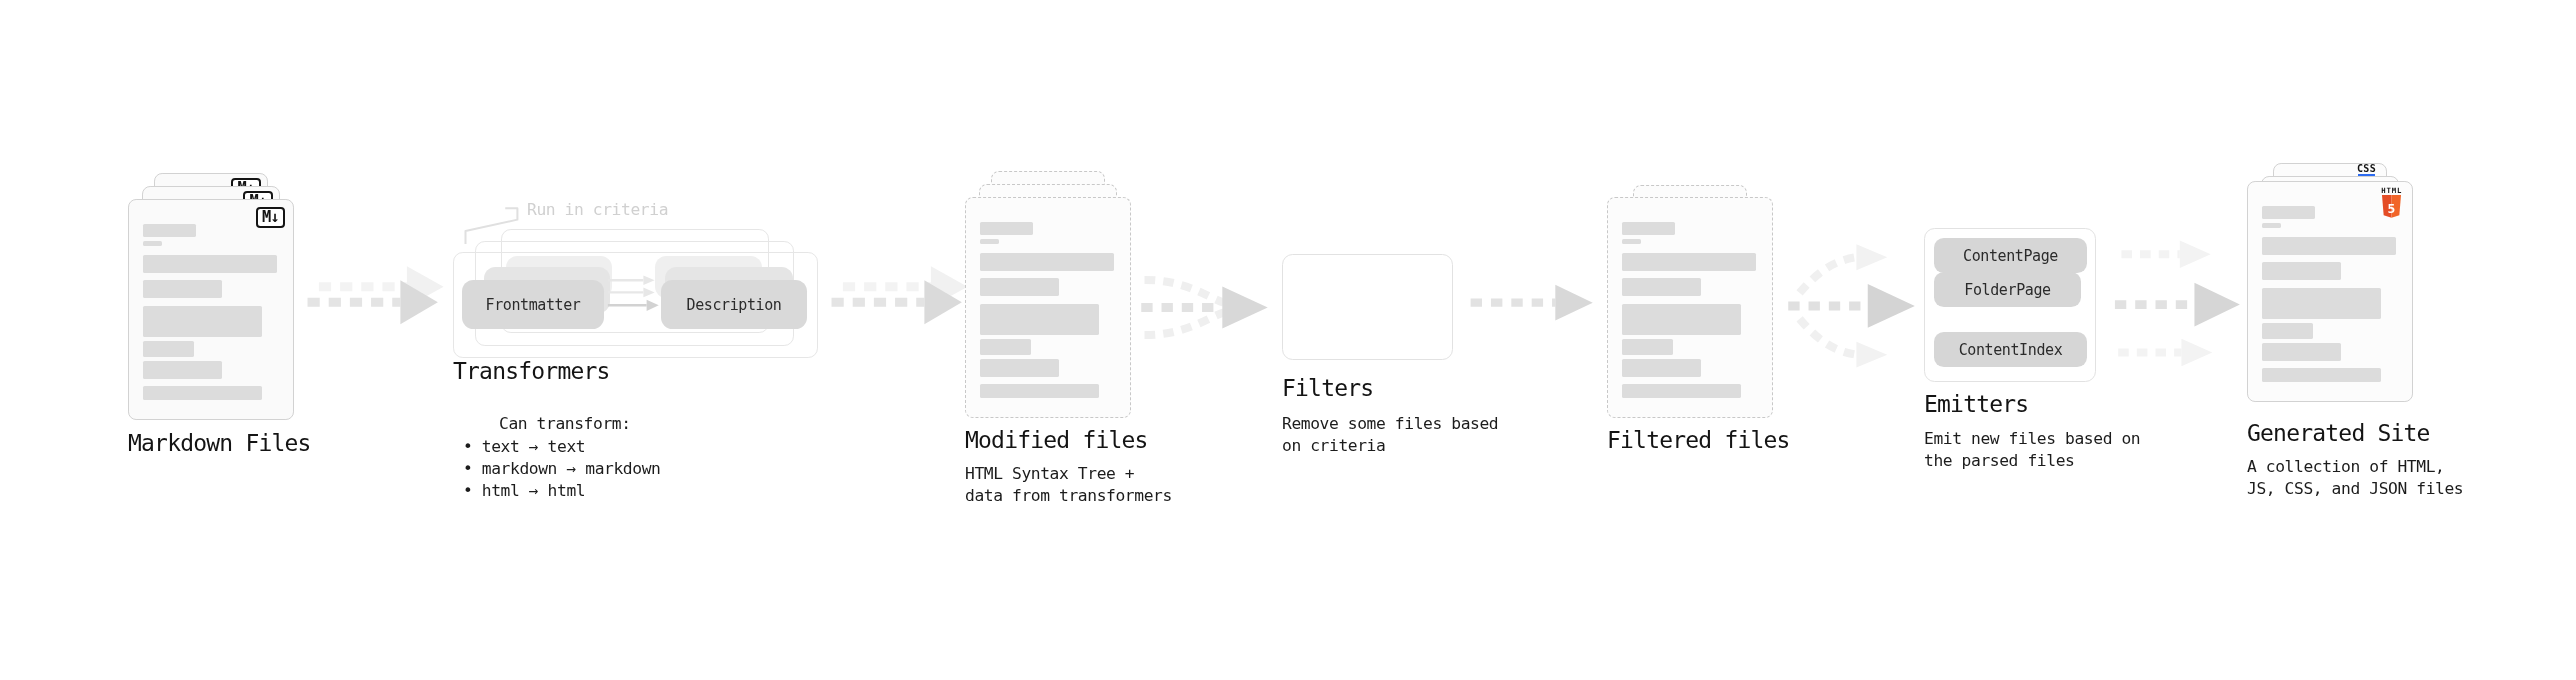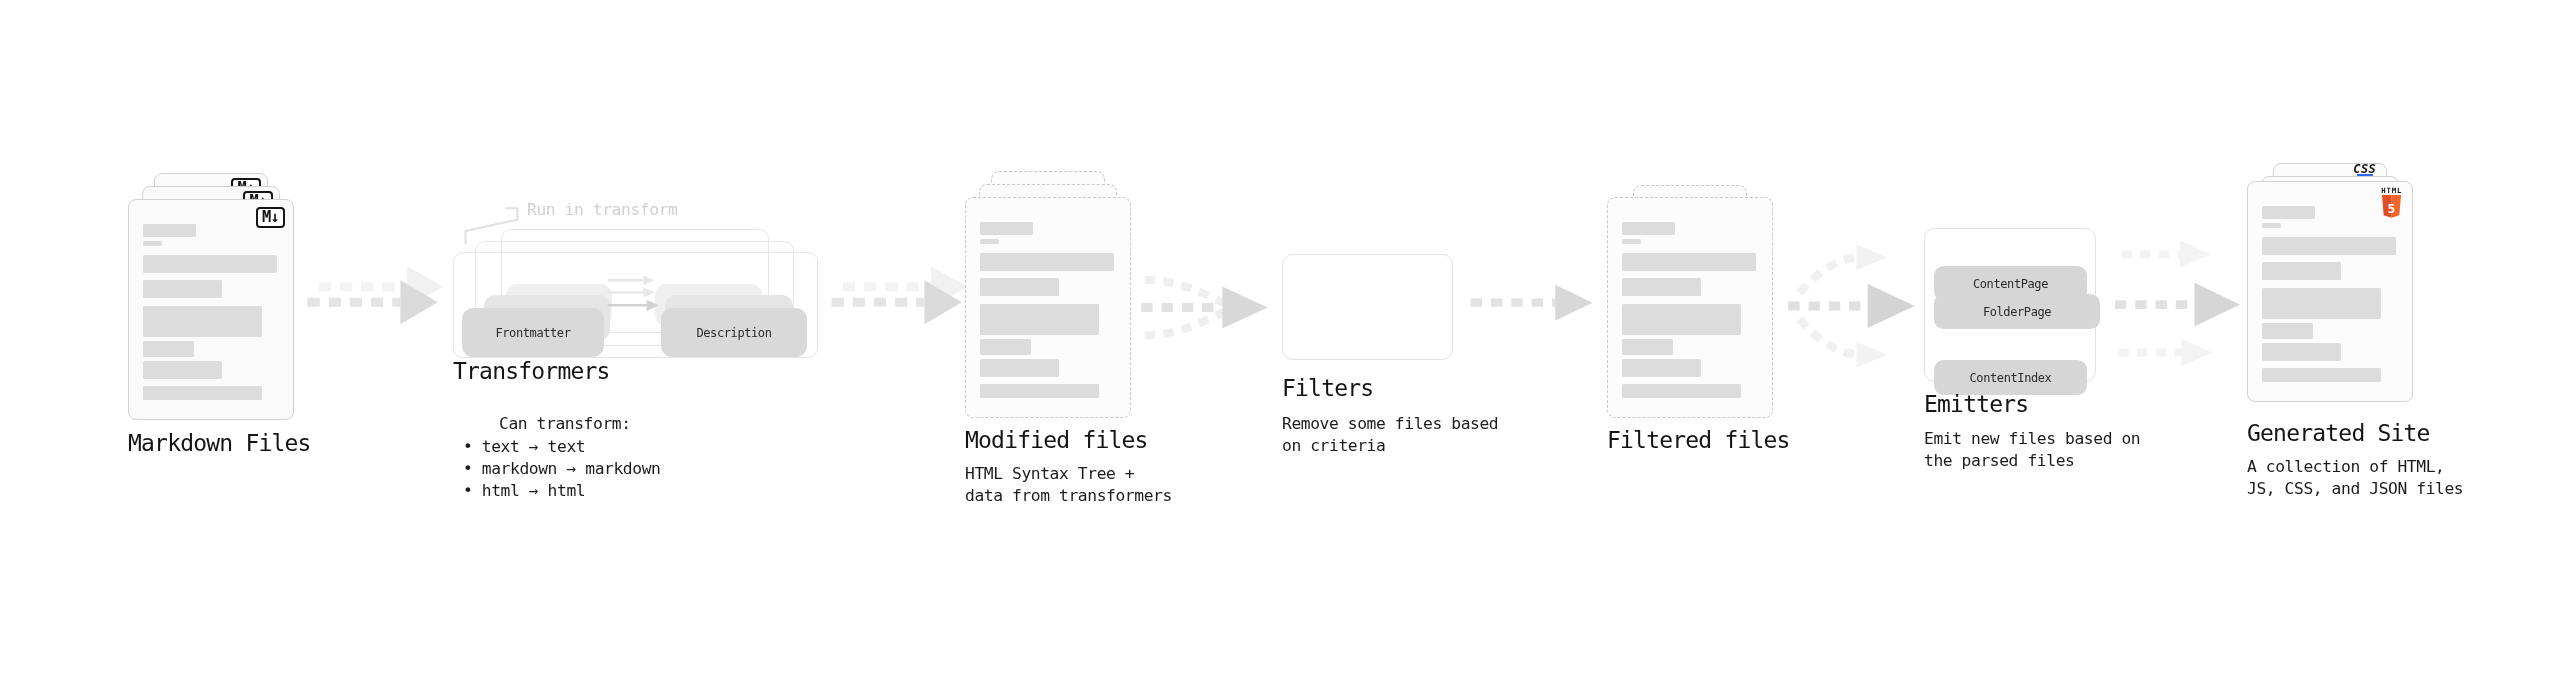--- a/index.html
+++ b/index.html
@@ -20,35 +20,35 @@
   i.bar:nth-of-type(4){width:79px;height:18px;margin-bottom:8.1px;}
   i.bar:nth-of-type(5){width:119px;height:31px;margin-bottom:4.1px;}
   i.bar:nth-of-type(6){width:51px;height:16.3px;margin-bottom:4.1px;}
   i.bar:nth-of-type(7){width:79px;height:18px;margin-bottom:6.5px;}
   i.bar:nth-of-type(8){width:119px;height:14px;}
   
   .md-badge{position:absolute;right:8.1px;top:6.5px;border:2.4px solid #141414;border-radius:4.1px;
             background:#fff;color:#141414;font-weight:bold;font-size:15.4px;line-height:17px;
             padding:0 4.1px;letter-spacing:-0.8px;}
   .css-badge{position:absolute;right:9.8px;top:2.4px;text-align:center;}
-  .css-badge span{display:block;font-size:12px;font-weight:bold;color:#141414;letter-spacing:0.4px;line-height:6.5px;font-style:italic;}
+  .css-badge span{display:block;font-size:10px;font-weight:bold;color:#141414;letter-spacing:0.4px;line-height:6.5px;}
   .css-bar{width:16.3px;height:3.3px;background:#2d6bf0;margin:0.8px auto 0;}
   .js-badge{position:absolute;right:9.8px;top:4.1px;width:18px;height:9px;background:#ffdf00;}
   .html5-badge{position:absolute;right:9.8px;top:4.9px;text-align:center;}
   .html5-badge .word{font-size:7.3px;font-weight:bold;color:#141414;letter-spacing:0.8px;line-height:8.1px;}
   
   .stage-label{position:absolute;font-size:23px;letter-spacing:-0.8px;color:#141414;white-space:nowrap;}
   .stage-desc{position:absolute;font-size:16.3px;letter-spacing:-0.4px;line-height:22px;color:#1c1c1c;white-space:nowrap;}
   .annotation{position:absolute;font-size:16.3px;letter-spacing:-0.4px;color:#d0d0d0;white-space:nowrap;}
   
   .tbox{position:absolute;box-sizing:border-box;border:1.6px solid #e6e6e6;border-radius:9.8px;background:transparent;}
   .wbox{position:absolute;box-sizing:border-box;border:1.6px solid #e2e2e2;border-radius:10.6px;background:#ffffff;}
   .pill{position:absolute;border-radius:11.4px;background:#d9d9d9;color:#2b2b2b;
         display:flex;align-items:center;justify-content:center;
-        font-size:12px;letter-spacing:-0.4px;white-space:nowrap;margin-top:28px;}
+        font-size:15px;letter-spacing:-0.4px;white-space:nowrap;}
   .pill.ghost1{background:#e5e5e5;}
   .pill.ghost2{background:#efefef;}
   .pill.small{border-radius:9.8px;background:#d6d6d6;}
   svg.arrow,svg.leader{position:absolute;overflow:visible;}
 </style>
 </head>
 <body>
 
 <div class="canvas">
 
@@ -78,21 +78,21 @@
   <svg class="arrow" style="left:301px;top:250px;" width="167" height="106" viewBox="0 0 205 130">
     <line x1="22" y1="45" x2="130" y2="45" stroke="#f3f3f3" stroke-width="11" stroke-dasharray="15 11"></line>
     <polygon points="130,20 175,45 130,70" fill="#f1f1f1"></polygon>
     <line x1="8" y1="64" x2="122" y2="64" stroke="#e4e4e4" stroke-width="11" stroke-dasharray="15 11"></line>
     <polygon points="122,37 168,64 122,91" fill="#dadada"></polygon>
   </svg>
 
   <svg class="leader" style="left:459px;top:200px;" width="73" height="49" viewBox="0 0 90 60">
     <polyline points="57,10 72,10 72,24 8,38 8,54" fill="none" stroke="#e0e0e0" stroke-width="2.5" stroke-linejoin="round"></polyline>
   </svg>
-  <div class="annotation" style="left:527px;top:200px;">Run in transform</div>
+  <div class="annotation" style="left:527px;top:200px;">Run in criteria</div>
 
   <div class="tbox" style="left:501px;top:229px;width:268px;height:104px;"></div>
   <div class="tbox" style="left:475px;top:241px;width:319px;height:105px;"></div>
   <div class="tbox" style="left:453px;top:252px;width:365px;height:106px;"></div>
 
   <div class="pill ghost2" style="left:506px;top:256px;width:106px;height:42px;"></div>
   <div class="pill ghost1" style="left:484px;top:267px;width:126px;height:46px;"></div>
   <div class="pill ghost2" style="left:655px;top:256px;width:107px;height:42px;"></div>
   <div class="pill ghost1" style="left:665px;top:267px;width:128px;height:46px;"></div>
 
@@ -179,21 +179,21 @@
     <path d="M18,64 C40,38 60,24 88,20" fill="none" stroke="#f0f0f0" stroke-width="10" stroke-dasharray="13 10"></path>
     <polygon points="88,4 126,20 88,36" fill="#f2f2f2"></polygon>
     <path d="M18,96 C40,122 60,136 88,140" fill="none" stroke="#f0f0f0" stroke-width="10" stroke-dasharray="13 10"></path>
     <polygon points="88,124 126,140 88,156" fill="#f2f2f2"></polygon>
     <line x1="4" y1="80" x2="102" y2="80" stroke="#e0e0e0" stroke-width="11" stroke-dasharray="14 11"></line>
     <polygon points="102,53 160,80 102,107" fill="#d4d4d4"></polygon>
   </svg>
 
   <div class="wbox" style="left:1924px;top:228px;width:172px;height:154px;"></div>
   <div class="pill small" style="left:1934px;top:238px;width:153px;height:35px;">ContentPage</div>
-  <div class="pill small" style="left:1934px;top:266px;width:166px;height:35px;">FolderPage</div>
+  <div class="pill small" style="left:1934px;top:272px;width:147px;height:35px;">FolderPage</div>
   <div class="pill small" style="left:1934px;top:332px;width:153px;height:35px;">ContentIndex</div>
   <div class="stage-label" style="left:1924px;top:391px;">Emitters</div>
   <div class="stage-desc" style="left:1924px;top:428px;">Emit new files based on</div>
   <div class="stage-desc" style="left:1924px;top:450px;">the parsed files</div>
 
   <svg class="arrow" style="left:2110px;top:234px;" width="134" height="142" viewBox="0 0 165 175">
     <line x1="14" y1="25" x2="86" y2="25" stroke="#f3f3f3" stroke-width="10" stroke-dasharray="13 10"></line>
     <polygon points="86,8 124,25 86,42" fill="#f3f3f3"></polygon>
     <line x1="6" y1="87" x2="104" y2="87" stroke="#e1e1e1" stroke-width="11" stroke-dasharray="14 11"></line>
     <polygon points="104,60 160,87 104,114" fill="#d6d6d6"></polygon>

